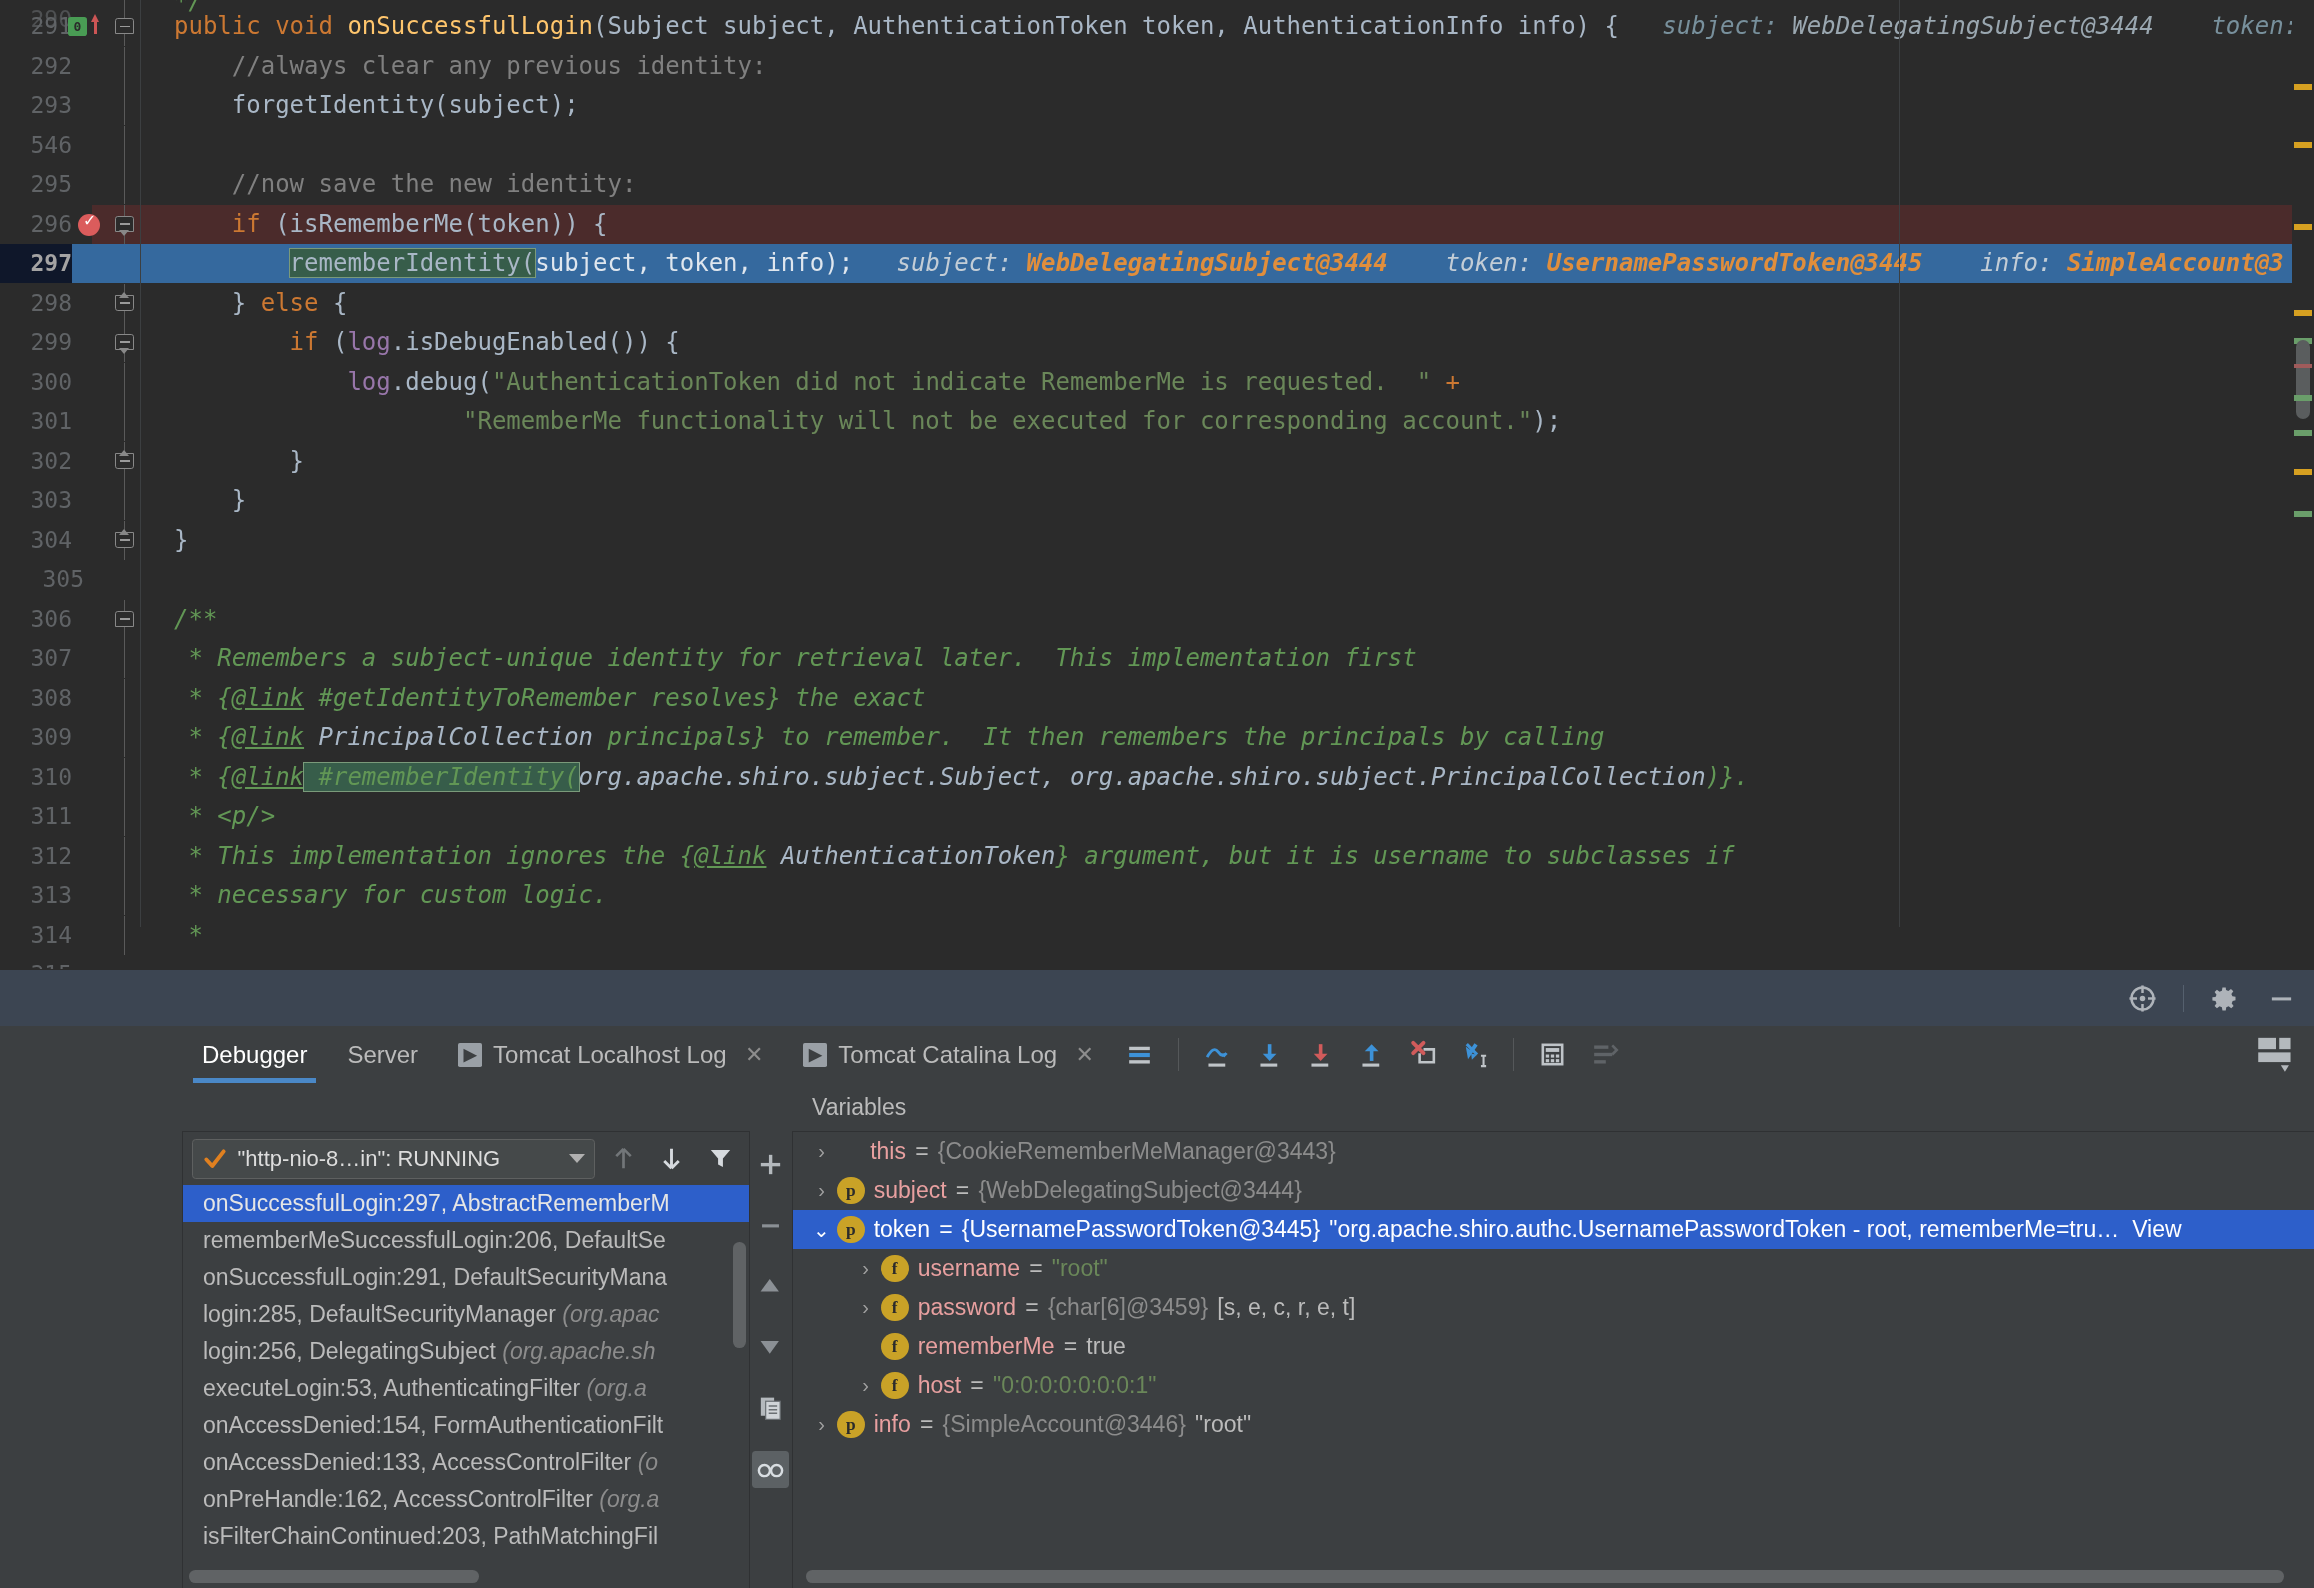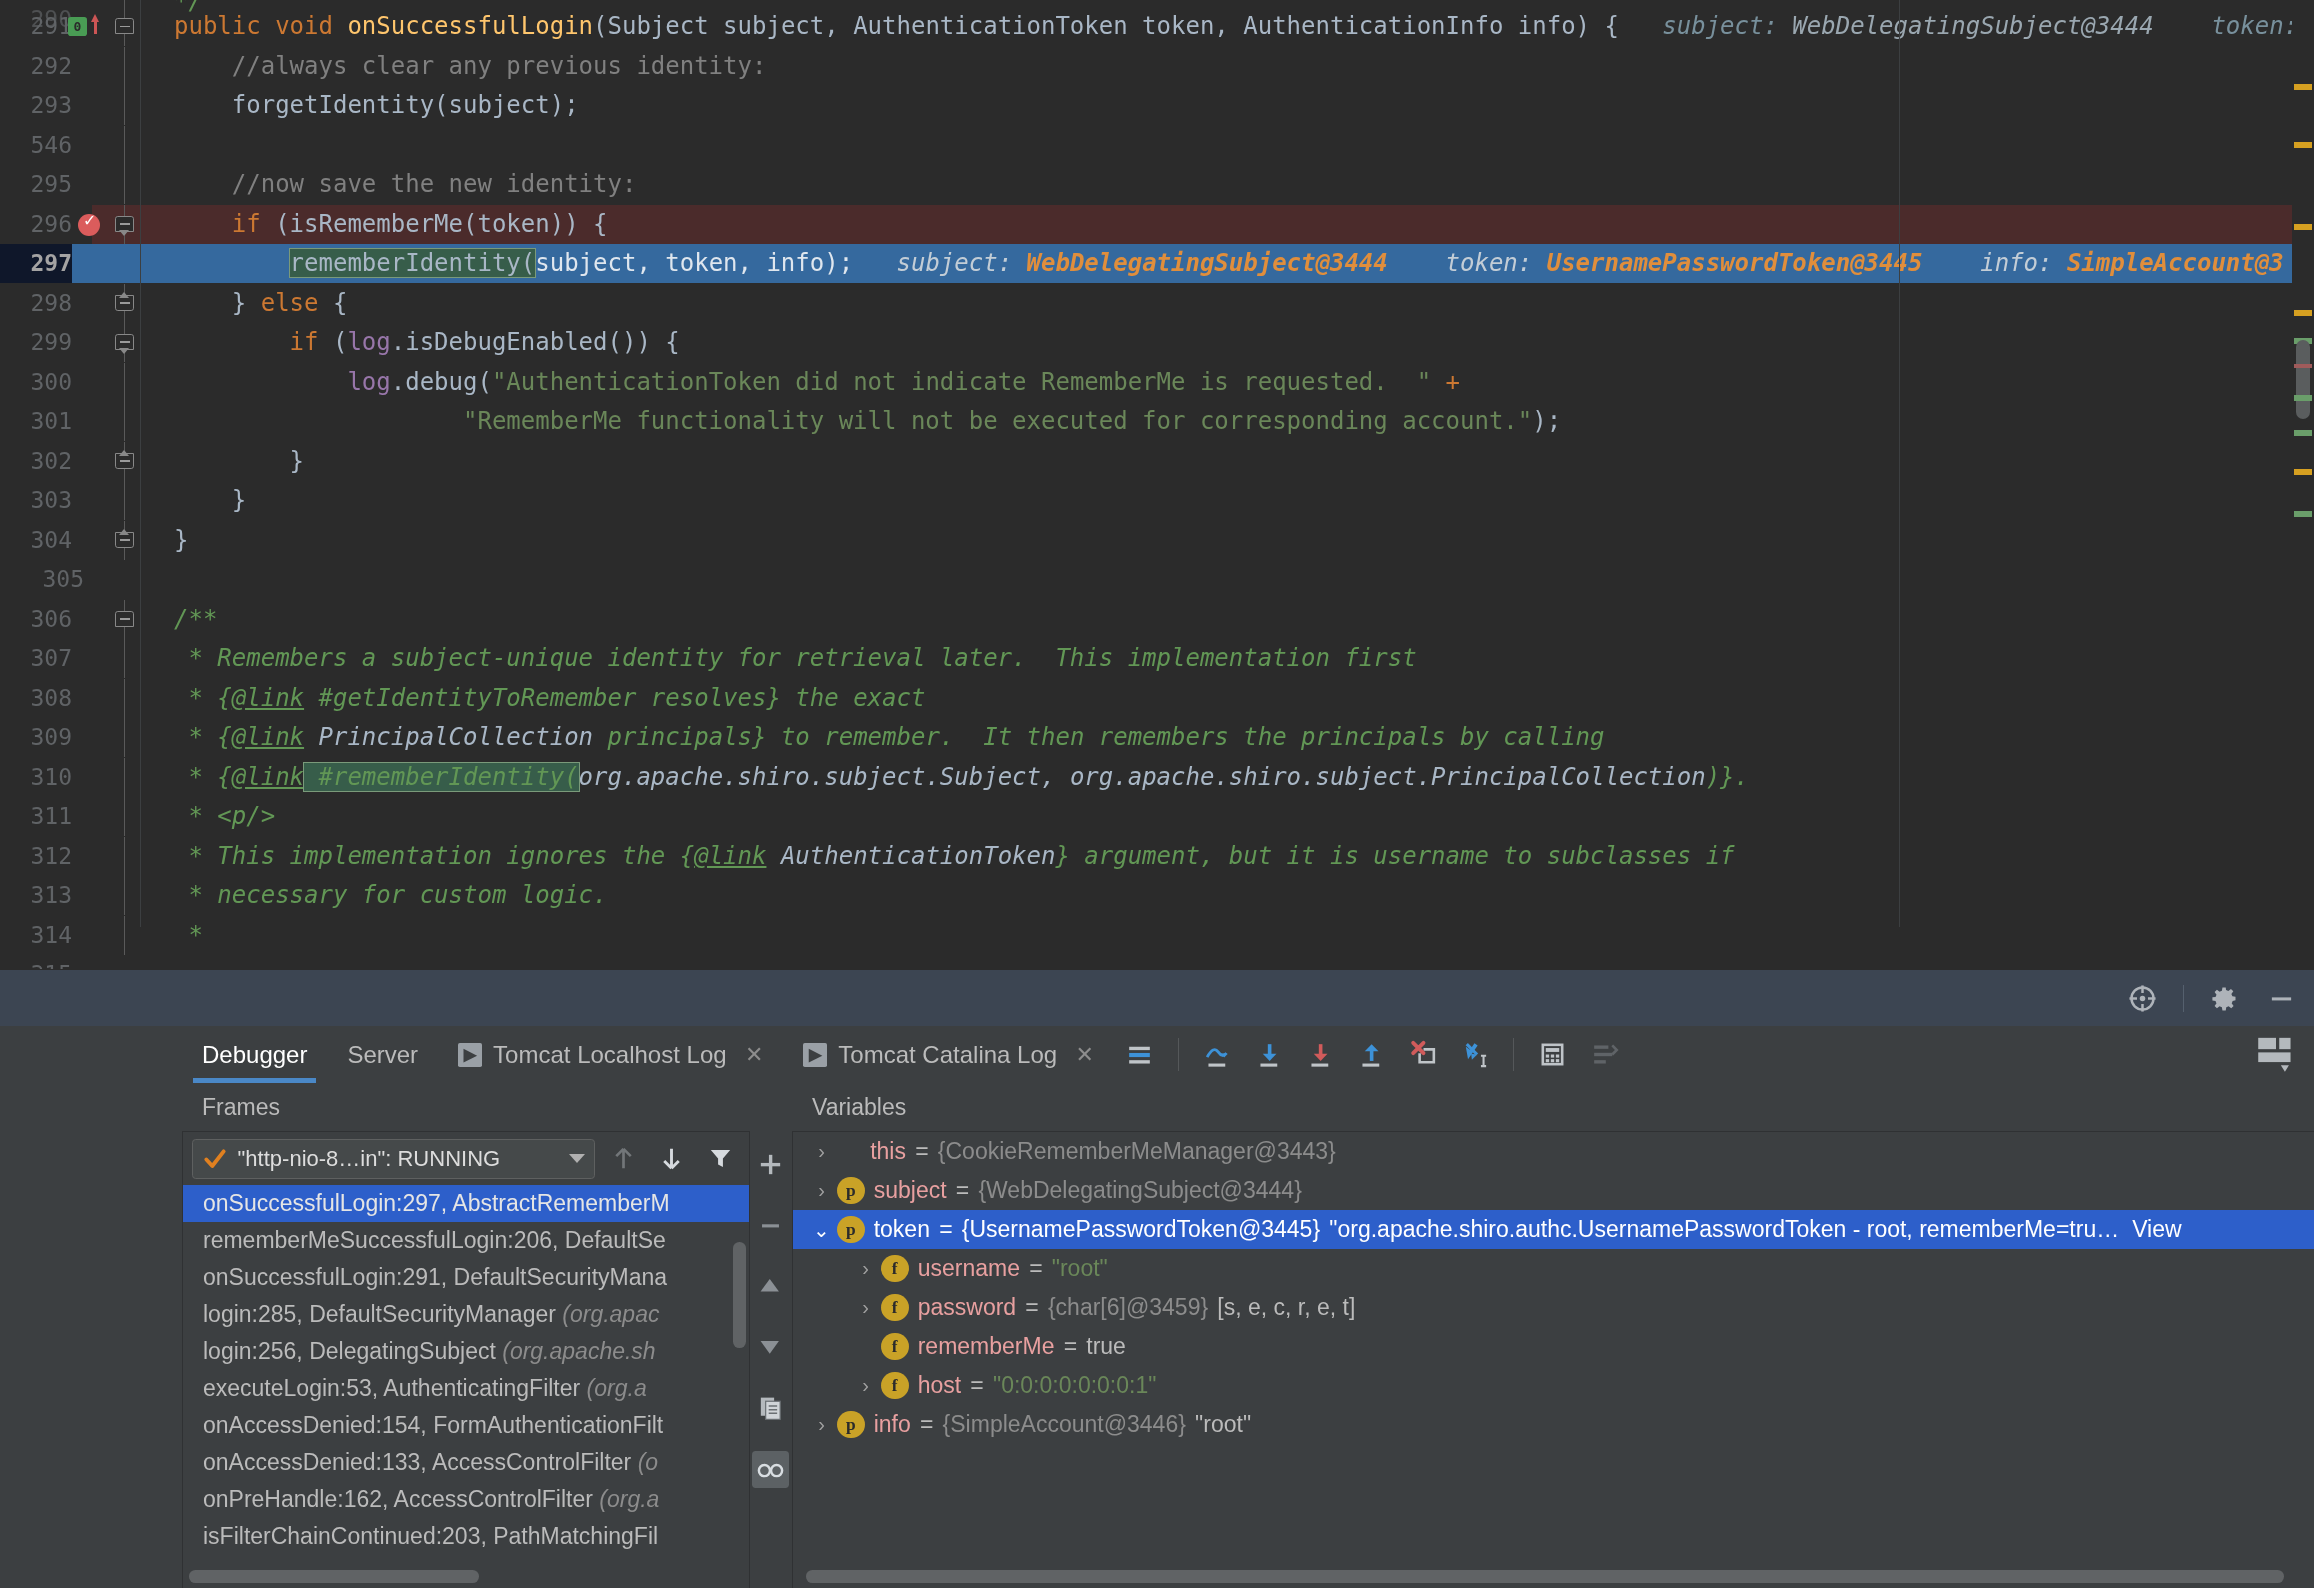--- a/index.html
+++ b/index.html
@@ -721,21 +721,20 @@
         <path d="M18 20 l5 0 -2.5 4z" fill="#b4b9bd"></path>
       </svg>
     </div>
   </div>
 
   <div id="left-sliver"></div>
 
   <div id="dbg-body">
 
     <div id="frames-pane">
-      <div class="pane-title">Frames</div>
       <div class="pane-box">
 
         <div id="thread-row">
           <div id="thread-combo">
             <svg width="26" height="26" viewBox="0 0 24 24">
               <path d="M4 12.5 L9.5 18.5 L20 5" fill="none" stroke="#e08020" stroke-width="3.6" stroke-linecap="round" stroke-linejoin="round"></path>
             </svg>
             <span>"http-nio-8…in": RUNNING</span>
             <span class="combo-caret"></span>
           </div>

